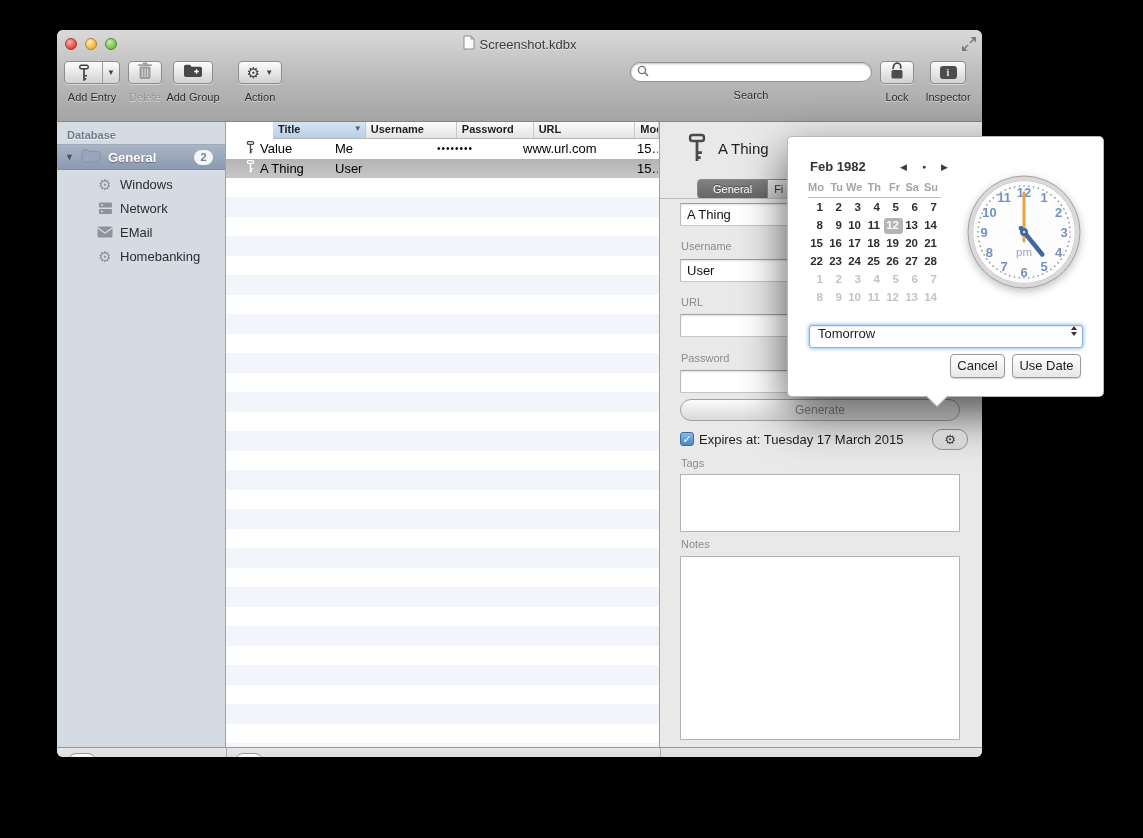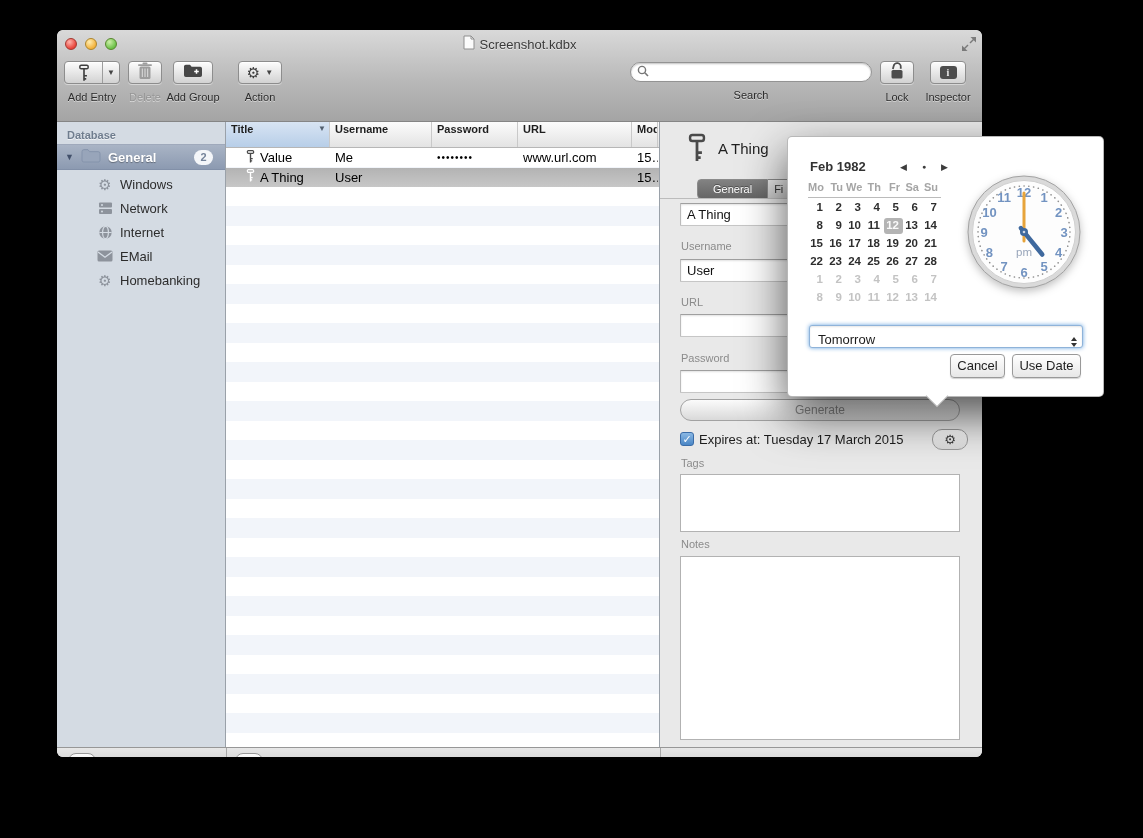--- a/index.html
+++ b/index.html
@@ -55,21 +55,21 @@
     font-size:11px; font-weight:bold; color:#74839a; text-align:center; line-height:15px; padding:0 4px; }
   .side-items { position:absolute; left:0; right:0; top:50px; }
   .side-item { height:24px; display:flex; align-items:center; }
   .side-icon { width:16px; margin-left:40px; display:flex; justify-content:center; }
   .side-icon .gi { font-size:15px; color:#8d939c; line-height:1; }
   .side-label { margin-left:7px; font-size:13px; color:#2c2c2c; }
   .group-folder { margin-left:7px; }
 
   
   .tablepane { width:434px; flex:none; border-right:1px solid #9aa1a9; background:#fff; display:flex; flex-direction:column; }
-  .thead { height:26px; display:flex; background:linear-gradient(#fcfcfc,#e3e3e3); border-bottom:1px solid #b6b6b6; flex:none; }
+  .thead { height:17px; display:flex; background:linear-gradient(#fcfcfc,#e3e3e3); border-bottom:1px solid #b6b6b6; flex:none;margin-left:47px; }
   .th { font-size:11px; font-weight:bold; color:#1e1e1e; padding:1px 0 0 5px; border-right:1px solid #c9c9c9;
     white-space:nowrap; overflow:hidden; position:relative; }
   .th.sorted { background:linear-gradient(#d8e4f3,#b7cee8); }
   .sort-arrow { position:absolute; right:3px; top:2px; font-size:9px; color:#53606f; }
   .tbody { flex:1; position:relative;
     background:repeating-linear-gradient(180deg,#ffffff 0px,#ffffff 19.5px,#f2f5fa 19.5px,#f2f5fa 39px); }
   .trow { position:absolute; left:0; right:0; height:19.5px; display:flex; align-items:center; font-size:13px; color:#000; }
   .trow.sel { background:linear-gradient(#b3b3b3,#c7c7c7); }
   .tcell { padding-left:5px; white-space:nowrap; overflow:hidden; flex:none; }
   .tcell.title { display:flex; align-items:center; gap:5px; padding-left:20px; }
@@ -124,21 +124,21 @@
   .cal-sep { position:absolute; left:20px; top:60px; width:133px; border-top:1px solid #bbb; }
   .cal-grid { position:absolute; left:20px; top:62px; }
   .cal-week { display:flex; height:18px; }
   .cal-day { width:19px; height:16px; margin-top:1px; font-size:11.5px; font-weight:bold; color:#2e2e2e;
     text-align:right; padding-right:4px; line-height:15px; border-radius:3px; }
   .cal-day.muted { color:#c3c3c3; }
   .cal-day.selday { background:#b4b4b4; color:#fafafa; }
   .clock { position:absolute; left:177px; top:36px; filter:drop-shadow(0 3px 4px rgba(0,0,0,.25)); }
   .preset { position:absolute; left:21px; top:188px; width:274px; height:23px; background:#fff; border-radius:3px;
     border:1px solid #8fb3d9; box-shadow:0 0 4px rgba(96,160,222,.95), inset 0 1px 2px rgba(0,0,0,.1);
-    display:flex; align-items:flex-end; }
+    display:flex; align-items:flex-start; }
   .preset-value { font-size:13px; color:#1c1c1c; margin-left:8px; flex:1; }
   .stepper { width:17px; display:flex; flex-direction:column; align-items:center; gap:2px; }
   .tri-up { width:0; height:0; border-left:3.5px solid transparent; border-right:3.5px solid transparent; border-bottom:4.5px solid #333; }
   .tri-dn { width:0; height:0; border-left:3.5px solid transparent; border-right:3.5px solid transparent; border-top:4.5px solid #333; }
   .po-btn { position:absolute; top:217px; height:24px; border-radius:4px; border:1px solid #999;
     background:linear-gradient(#ffffff,#e7e7e7); box-shadow:0 1px 1px rgba(0,0,0,.18);
     font-size:13px; color:#1e1e1e; text-align:center; line-height:22px; }
   .btn-cancel { left:162px; width:55px; }
   .btn-usedate { left:224px; width:69px; }
 </style>
@@ -264,32 +264,20 @@
                   <rect x="1" y="0.5" width="13" height="5" rx="1"></rect>
                   <rect x="1" y="7" width="13" height="5" rx="1"></rect>
                 </g>
                 <g fill="#d4dbe3">
                   <circle cx="4" cy="3" r="1"></circle>
                   <circle cx="4" cy="9.5" r="1"></circle>
                 </g>
               </svg>
             </div>
             <div class="side-label">Network</div>
-          </div>
-          <div class="side-item">
-            <div class="side-icon">
-              <svg width="15" height="15">
-                <circle cx="7.5" cy="7.5" r="6.2" fill="#8d939c"></circle>
-                <g stroke="#d4dbe3" stroke-width="1.2" fill="none">
-                  <ellipse cx="7.5" cy="7.5" rx="2.9" ry="6.2"></ellipse>
-                  <path d="M1.3 7.5 h12.4"></path>
-                </g>
-              </svg>
-            </div>
-            <div class="side-label">Internet</div>
           </div>
           <div class="side-item">
             <div class="side-icon">
               <svg width="16" height="12">
                 <rect x="0.5" y="0.5" width="15" height="11" rx="1.5" fill="#8d939c"></rect>
                 <path d="M1 2 l7 5.2 7-5.2" stroke="#d4dbe3" stroke-width="1.3" fill="none"></path>
               </svg>
             </div>
             <div class="side-label">EMail</div>
           </div>

